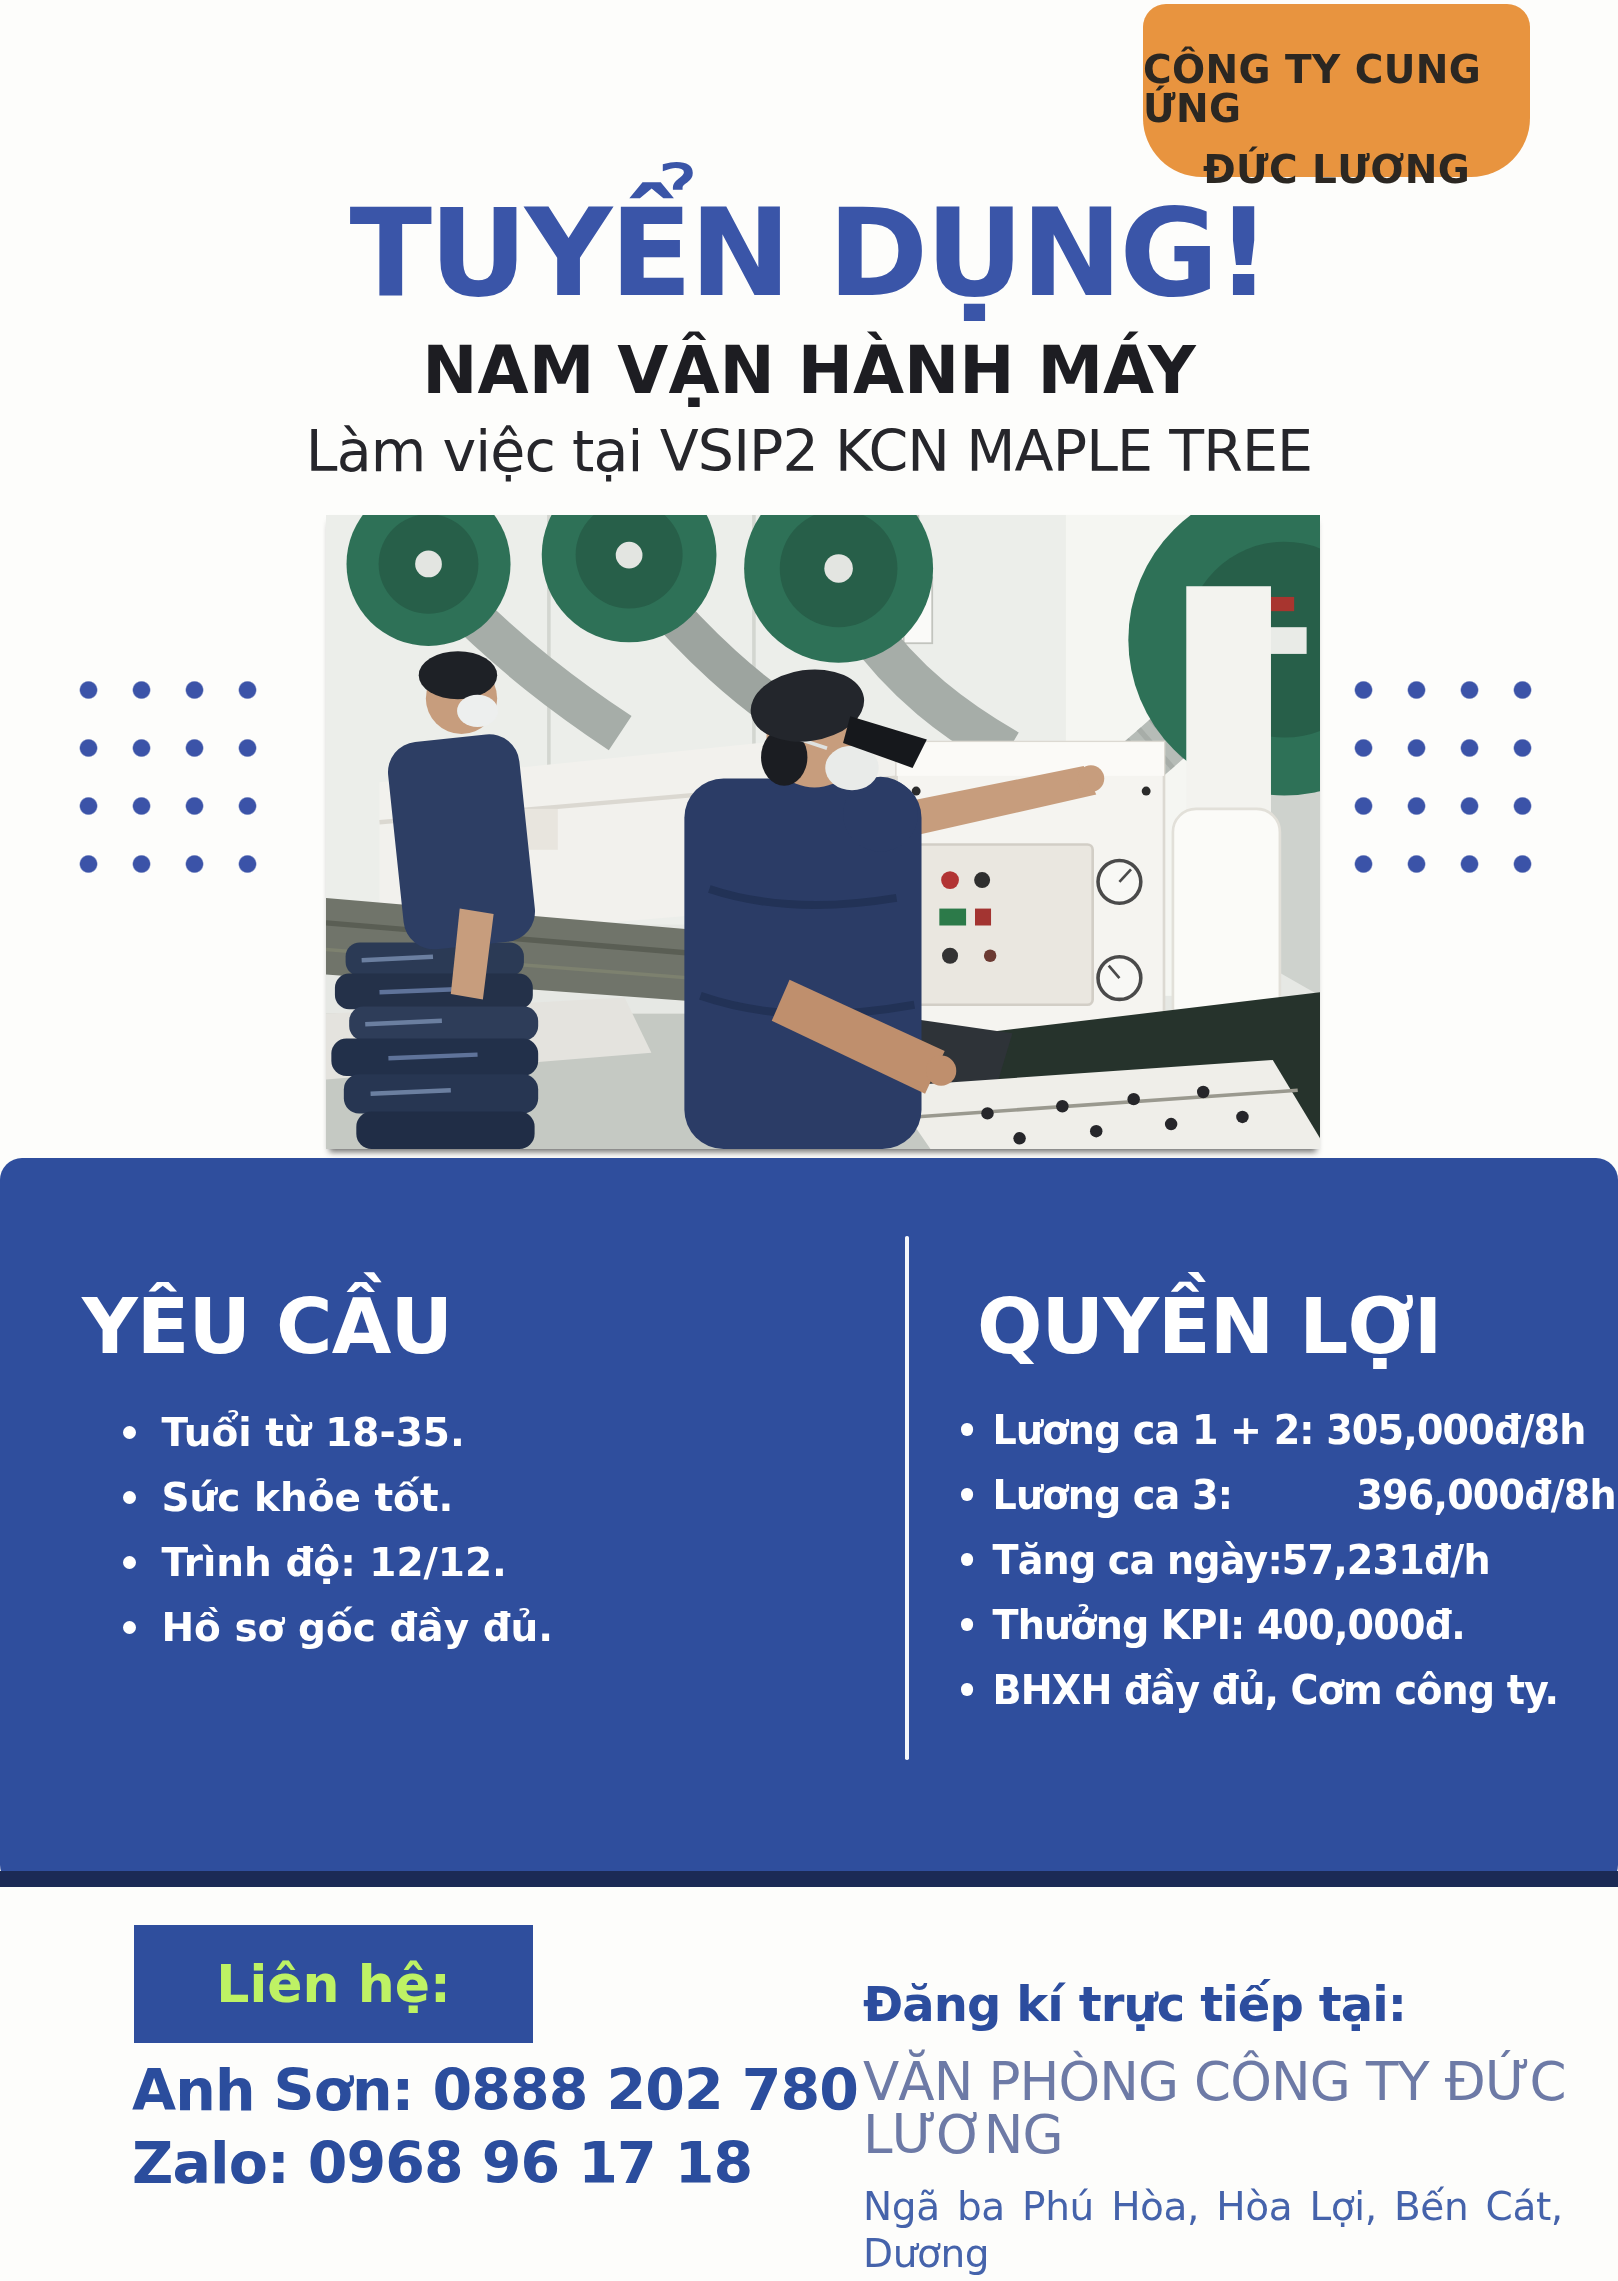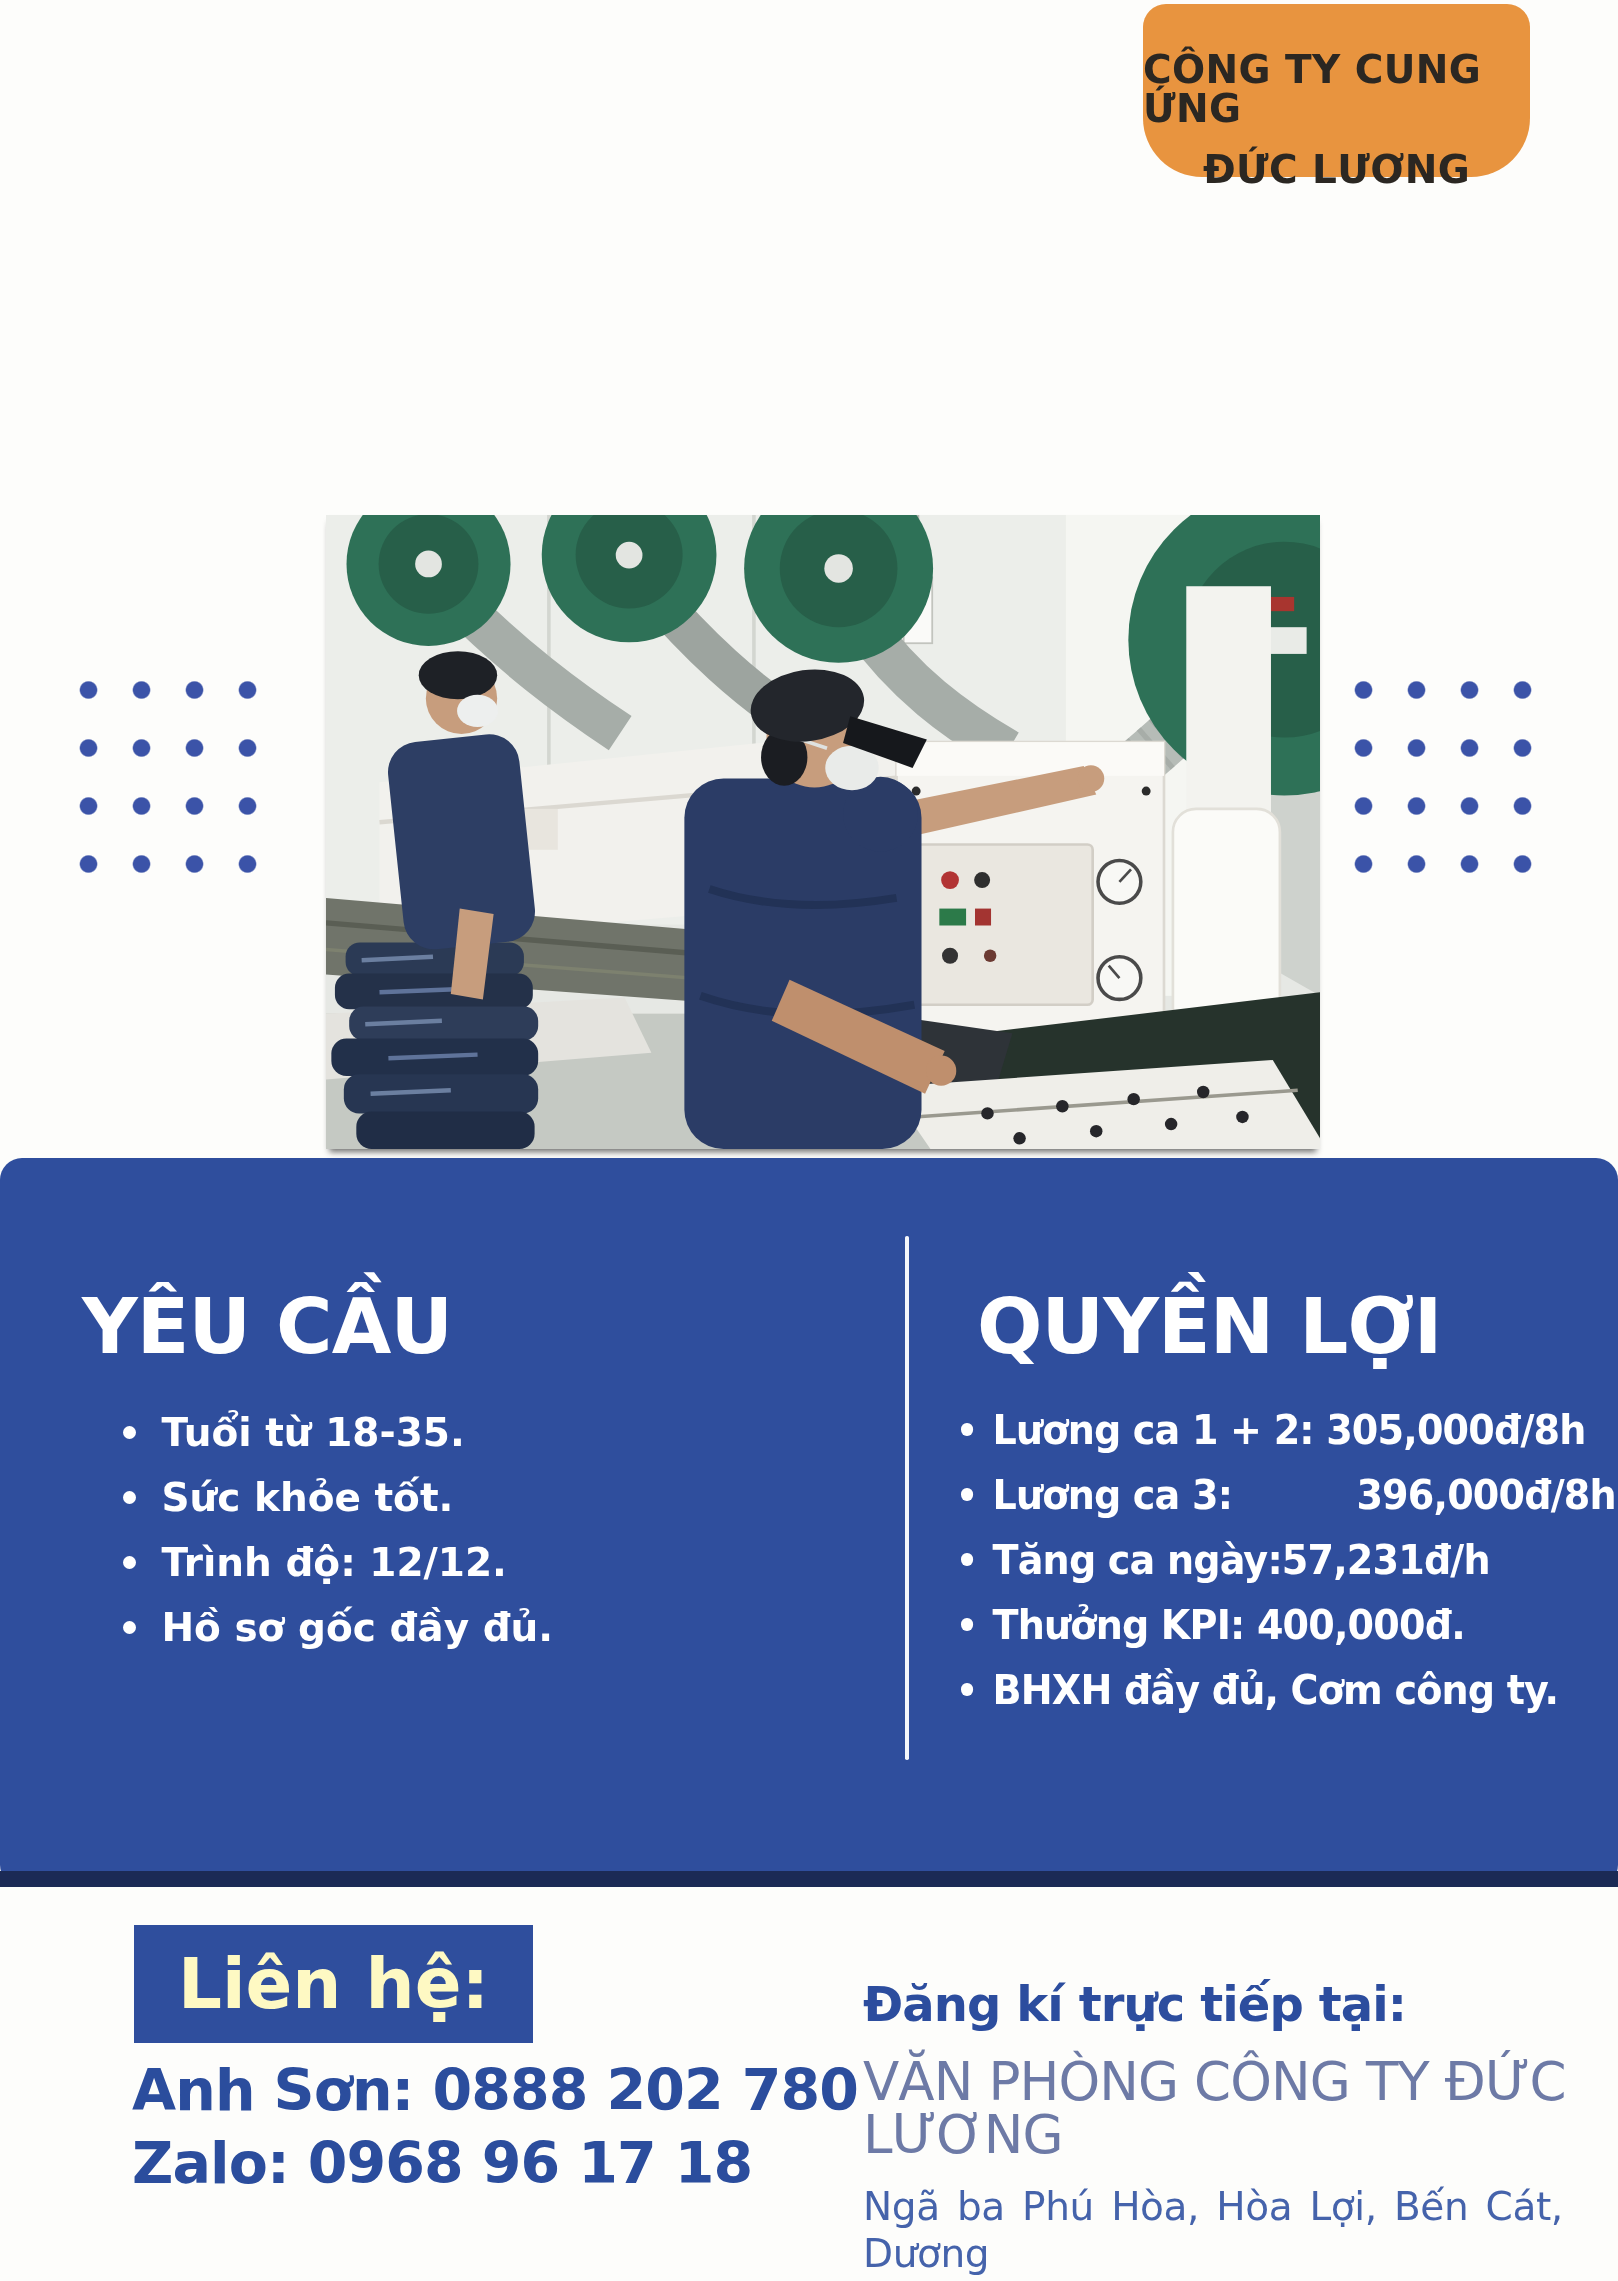--- a/index.html
+++ b/index.html
@@ -50,41 +50,46 @@
   .req-list{left:123px;top:242px;font-size:39px;}
   .req-list li::before{width:13.4px;height:13.4px;margin-right:25px;}
   .ben-list{left:961px;top:239px;font-size:41px;transform:scaleX(.93);transform-origin:left top;}
   .ben-list li{letter-spacing:-0.9px;}
   .ben-list li::before{width:12.5px;height:12.5px;margin-right:21.4px;}
   .ben-list li span{white-space:pre;}
 
   
   .contact-box{position:absolute;left:134px;top:1925px;width:399px;height:118px;
     background:var(--panel-blue);display:flex;align-items:center;justify-content:center;}
-  .contact-box div{color:#fef9c3;font-size:69px;font-weight:700;}
+  .contact-box div{color:#bef264;font-size:52px;font-weight:700;}
   .contact-lines{position:absolute;left:132px;top:2062px;display:flex;flex-direction:column;gap:16px;}
   .contact-lines div{color:var(--contact-blue);font-size:57px;font-weight:700;letter-spacing:-0.9px;line-height:1;}
 
   
   .register{position:absolute;left:863px;top:1980px;width:749px;}
   .reg-heading{color:#2c4d9e;font-size:48px;font-weight:700;letter-spacing:-0.9px;line-height:1;}
   .reg-office{color:var(--office-muted-blue);font-size:53px;font-weight:400;letter-spacing:-0.9px;margin-top:27px;line-height:1;}
   .reg-addr1{color:var(--address-blue);font-size:39px;font-weight:400;word-spacing:5.3px;letter-spacing:-0.4px;margin-top:23px;line-height:1.2;}
   .reg-addr2{color:var(--address-blue);font-size:39px;font-weight:400;margin-top:14.3px;line-height:1.2;}
 </style>
 </head>
 <body>
 
 <div class="poster">
 
   <div class="badge">
     <div>CÔNG TY CUNG ỨNG</div>
     <div>ĐỨC LƯƠNG</div>
   </div>
 
+  <div class="headline">
+    <div class="title">TUYỂN DỤNG!</div>
+    <div class="subtitle">NAM VẬN HÀNH MÁY</div>
+    <div class="location">Làm việc tại VSIP2 KCN MAPLE TREE</div>
+  </div>
 
   <div class="dots left"></div>
   <div class="dots right"></div>
 
   <div class="photo">
     <svg viewBox="0 0 1115 712" preserveAspectRatio="none">
 
       <rect x="0" y="0" width="1115" height="712" fill="#e6e8e4"></rect>
       <rect x="0" y="0" width="1115" height="460" fill="#eceeea"></rect>
       <line x1="250" y1="0" x2="250" y2="300" stroke="#d3d6d0" stroke-width="4"></line>

